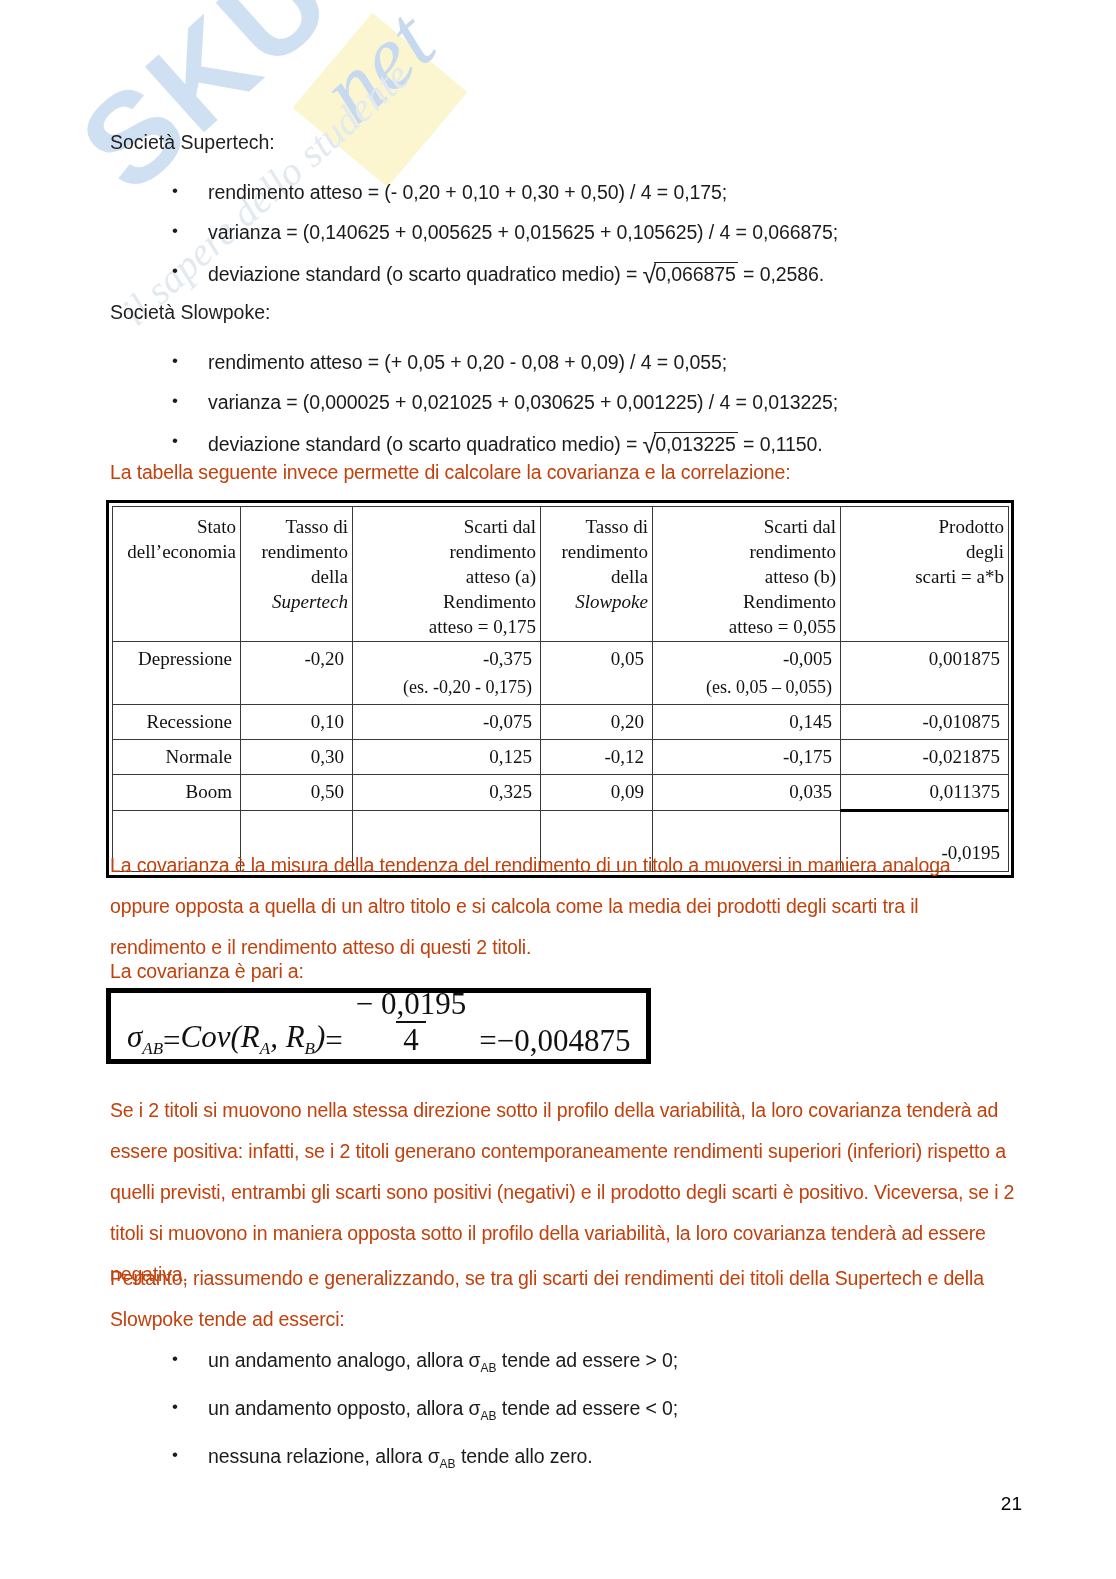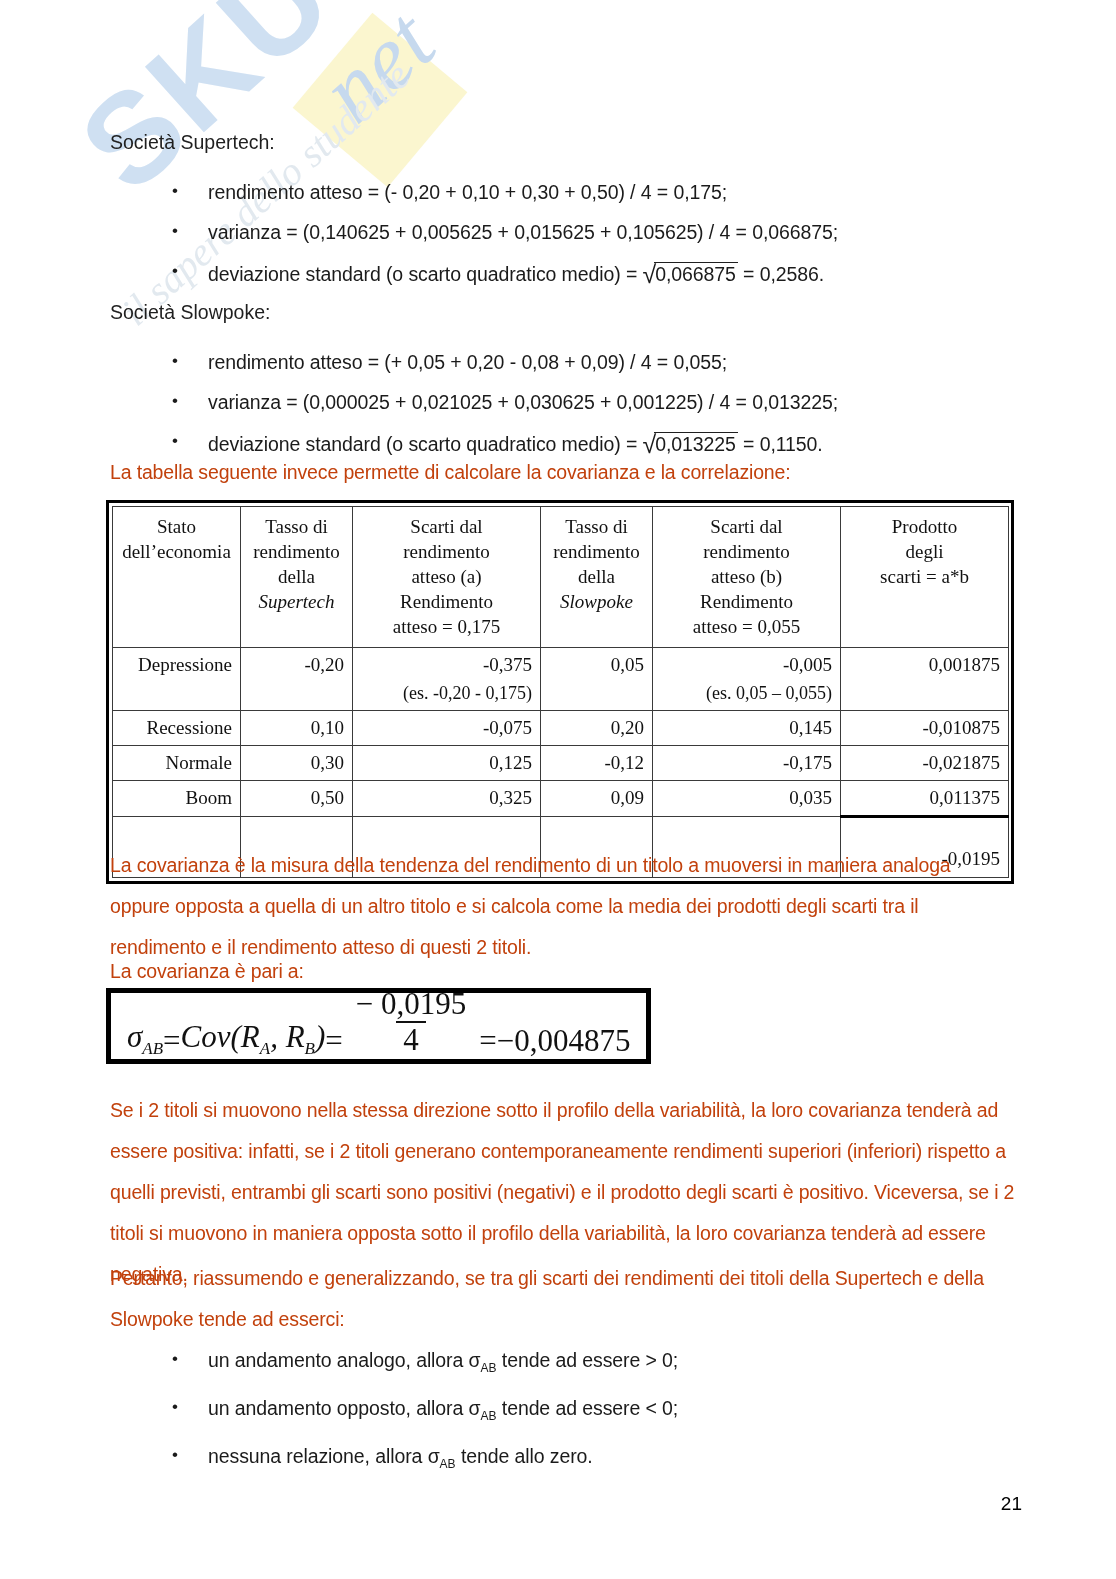--- a/index.html
+++ b/index.html
@@ -142,23 +142,23 @@
     color: #111;
     table-layout: fixed;
   }
   table.data td, table.data th {
     border: 1.3px solid #3a3a3a;
     padding: 3px 8px;
     vertical-align: top;
     font-weight: normal;
   }
   table.data thead th {
-    text-align: center;
+    text-align: right;
     line-height: 25px;
-    padding: 7px 4px 8px 4px;
+    padding: 7px 4px 2px 4px;
     margin-left: 16px;
   }
   table.data thead th .it { font-style: italic; }
   table.data td.label { text-align: right; padding-left: 10px; line-height: 28px; }
   table.data td.num { text-align: right; line-height: 28px; }
   table.data td.num .note { display: block; font-size: 18px; }
   .c1 { width: 128px; }
   .c2 { width: 112px; }
   .c3 { width: 188px; }
   .c4 { width: 112px; }

